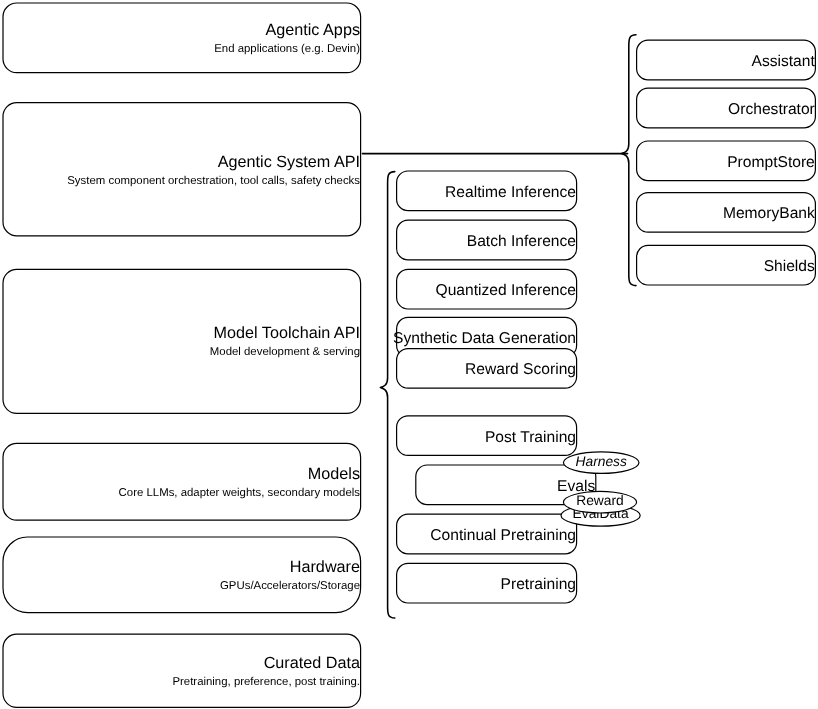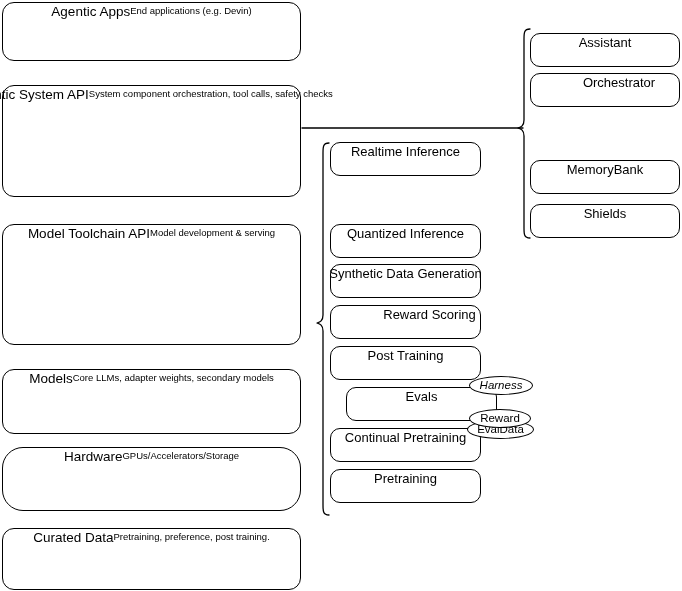--- a/index.html
+++ b/index.html
@@ -24,22 +24,22 @@
   }
 
   
   .box {
     position: absolute;
     box-sizing: border-box;
     border: 1.2px solid #000000;
     border-radius: 12px;
     background: #ffffff;
     display: flex;
-    flex-direction: row;
-    align-items: flex-start;
+    flex-direction: column;
+    align-items: flex-end;
     justify-content: center;
     text-align: center;
     z-index: 5;
   }
   .box .title {
     font-size: 13px;
     line-height: 17px;
     color: #000000;
     white-space: nowrap;
   }
@@ -150,47 +150,53 @@
   </div>
 
   <div class="box left-box" style="top:528px;height:62px;">
     <div class="title">Curated Data</div>
     <div class="subtitle">Pretraining, preference, post training.</div>
   </div>
 
   <div class="box small-box mid-box" style="top:142px;">
     <div class="title">Realtime Inference</div>
   </div>
+  <div class="box small-box mid-box" style="top:183px;">
+    <div class="title">Batch Inference</div>
+  </div>
   <div class="box small-box mid-box" style="top:224px;">
     <div class="title">Quantized Inference</div>
   </div>
   <div class="box small-box mid-box" style="top:264px;">
     <div class="title">Synthetic Data Generation</div>
   </div>
-  <div class="box small-box mid-box" style="top:305px;padding-left:48px;">
+  <div class="box small-box mid-box" style="top:290px;padding-left:48px;">
     <div class="title">Reward Scoring</div>
   </div>
   <div class="box small-box mid-box" style="top:346px;">
     <div class="title">Post Training</div>
   </div>
   <div class="box small-box mid-box" style="top:387px;margin-left:16px;">
     <div class="title">Evals</div>
   </div>
   <div class="box small-box mid-box" style="top:428px;">
     <div class="title">Continual Pretraining</div>
   </div>
   <div class="box small-box mid-box" style="top:469px;">
     <div class="title">Pretraining</div>
   </div>
 
   <div class="box small-box right-box" style="top:33px;">
     <div class="title">Assistant</div>
   </div>
   <div class="box small-box right-box" style="top:73px;padding-left:28px;">
     <div class="title">Orchestrator</div>
+  </div>
+  <div class="box small-box right-box" style="top:117px;">
+    <div class="title">PromptStore</div>
   </div>
   <div class="box small-box right-box" style="top:160px;">
     <div class="title">MemoryBank</div>
   </div>
   <div class="box small-box right-box" style="top:204px;">
     <div class="title">Shields</div>
   </div>
 
   <div class="badge" style="left:469px;top:376px;width:64px;height:19px;font-style:italic;">Harness</div>
   <div class="badge" style="left:467px;top:393px;width:67px;height:19px;margin-top:27px;">EvalData</div>

